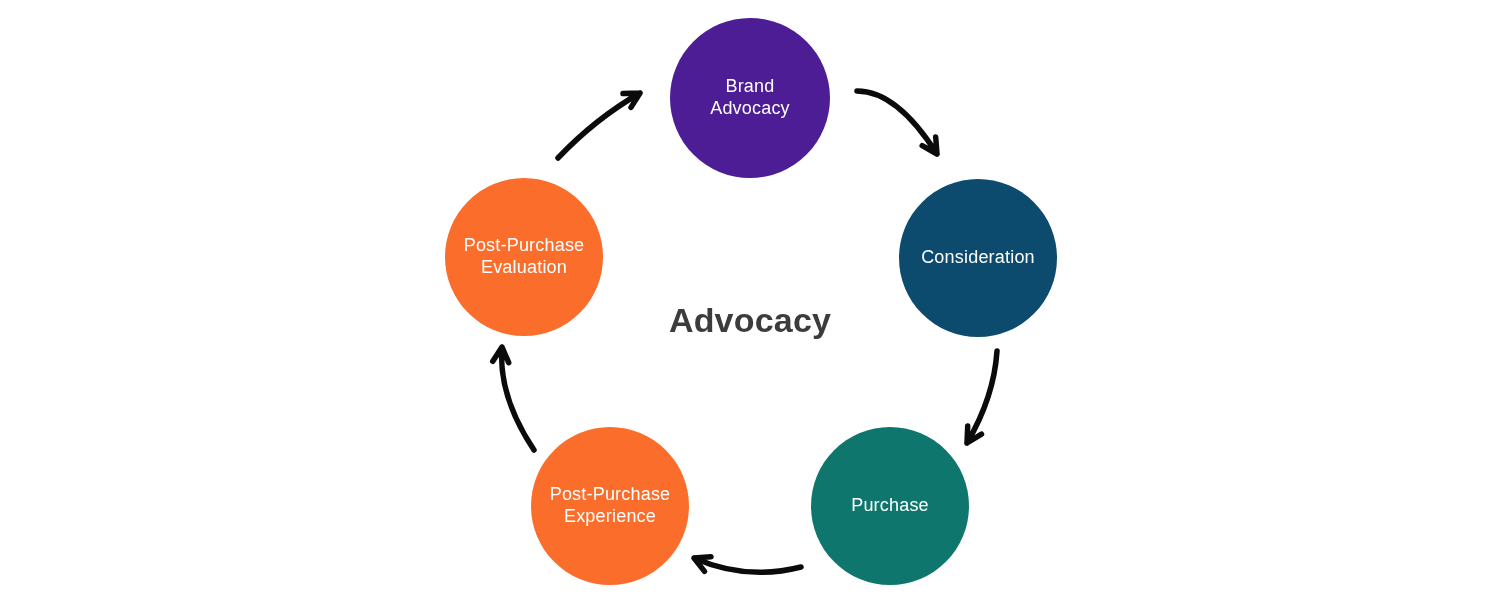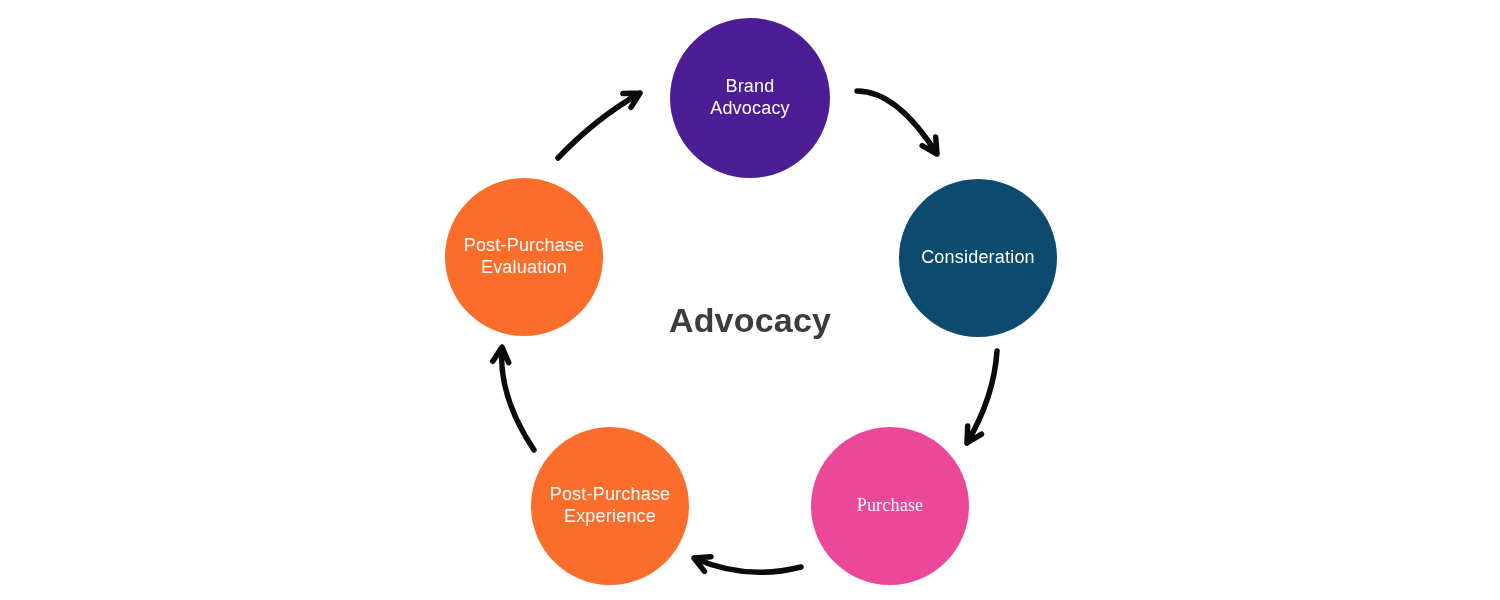--- a/index.html
+++ b/index.html
@@ -64,21 +64,21 @@
     <div>Advocacy</div>
   </div>
 
   <div id="nodes-container">
       <div class="node" style="left: 670px; top: 18px; width: 160px; height: 160px; background: #4c1d95;">
     <div class="node-label" style="color: rgb(255, 255, 255);">Brand<br>Advocacy</div>
   </div>
       <div class="node" style="left: 899px; top: 179px; width: 158px; height: 158px; background: #0c4a6e;">
     <div class="node-label" style="color: rgb(255, 255, 255);">Consideration</div>
   </div>
-      <div class="node" style="left: 811px; top: 427px; width: 158px; height: 158px; background: #ec4899; font-family: Liberation Serif, serif;">
+      <div class="node" style="left: 811px; top: 427px; width: 158px; height: 158px; background: #0f766e;">
     <div class="node-label" style="color: rgb(255, 255, 255);">Purchase</div>
   </div>
       <div class="node" style="left: 531px; top: 427px; width: 158px; height: 158px; background: rgb(251, 109, 43);">
     <div class="node-label" style="color: rgb(255, 255, 255);">Post-Purchase<br>Experience</div>
   </div>
       <div class="node" style="left: 445px; top: 178px; width: 158px; height: 158px; background: rgb(251, 109, 43);">
     <div class="node-label" style="color: rgb(255, 255, 255);">Post-Purchase<br>Evaluation</div>
   </div>
     </div>
 </div>

